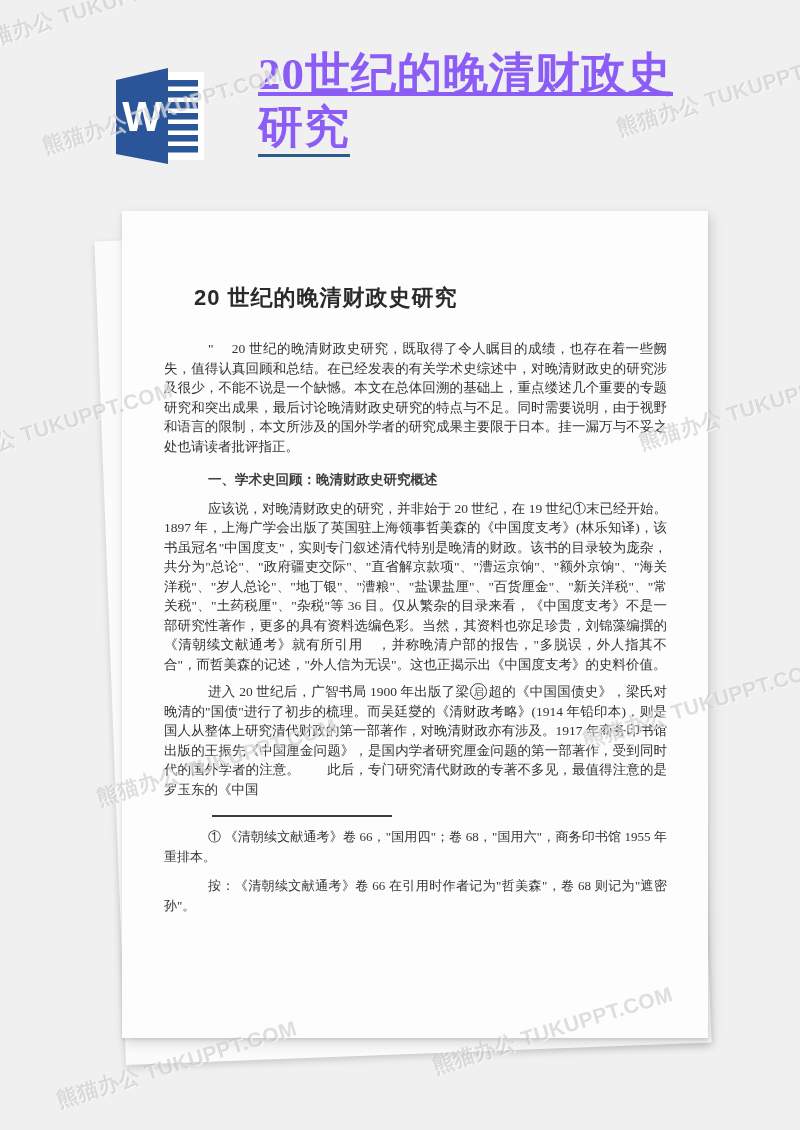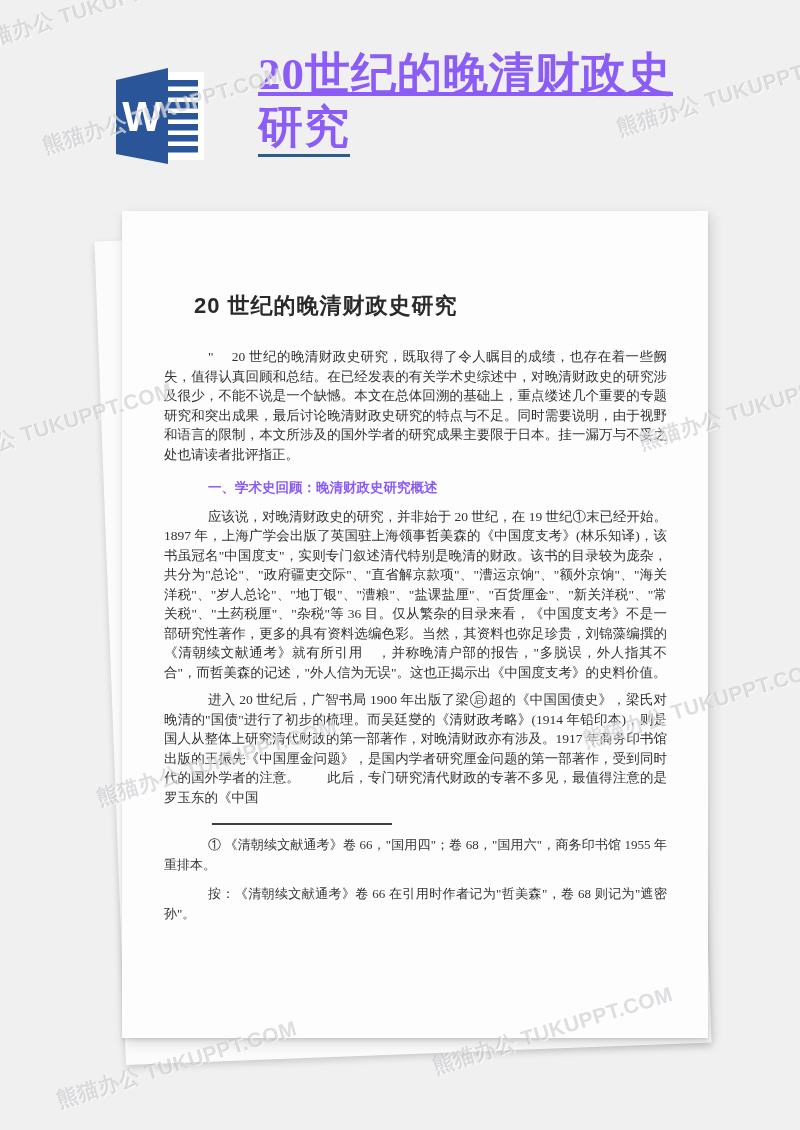--- a/index.html
+++ b/index.html
@@ -15,25 +15,25 @@
 
   
   .sheet{position:absolute;background:#fdfdfe;}
   .sheet.back{left:110px;top:230px;width:586px;height:824px;background:#fbfbfc;
     transform:rotate(-2.2deg);box-shadow:0 3px 7px rgba(0,0,0,.16);z-index:1;}
   .sheet.main{left:122px;top:211px;width:586px;height:827px;z-index:2;
     box-shadow:0 2px 3px rgba(0,0,0,.10),3px 5px 12px rgba(0,0,0,.14);
     box-sizing:border-box;padding:64px 41px 0 42px;}
 
   
-  .doc-title{margin:16px 0 26px 30px;font-family:"Liberation Sans","DejaVu Sans",sans-serif;
+  .doc-title{margin:8px 0 26px 30px;font-family:"Liberation Sans","DejaVu Sans",sans-serif;
     font-weight:700;font-size:22px;color:#2a2a2a;letter-spacing:1px;}
   .para{margin:0 0 8px 0;font-size:13.5px;line-height:19.5px;color:#333;
     text-align:justify;text-indent:44px;word-break:break-all;}
-  .section-heading{margin:14px 0 9px 0;font-size:13.5px;line-height:19.5px;color:#8b5cf6;
+  .section-heading{margin:14px 0 9px 0;font-size:13.5px;line-height:19.5px;color:#404040;
     font-weight:700;text-indent:44px;}
   .circled{display:inline-block;width:15px;height:15px;line-height:15px;border:1.2px solid #3a3a3a;
     border-radius:50%;font-size:10px;text-align:center;text-indent:0;vertical-align:1px;
     margin:0 1px;color:#333;}
   .fn-divider{margin:16px 0 10px 48px;width:180px;height:0;border-top:2px solid #3d3d3d;}
   .fn{margin:0 0 10px 0;font-size:13px;line-height:19.5px;color:#333;
     text-align:justify;text-indent:44px;word-break:break-all;}
 
   
   .wm{position:absolute;z-index:30;pointer-events:none;white-space:nowrap;

